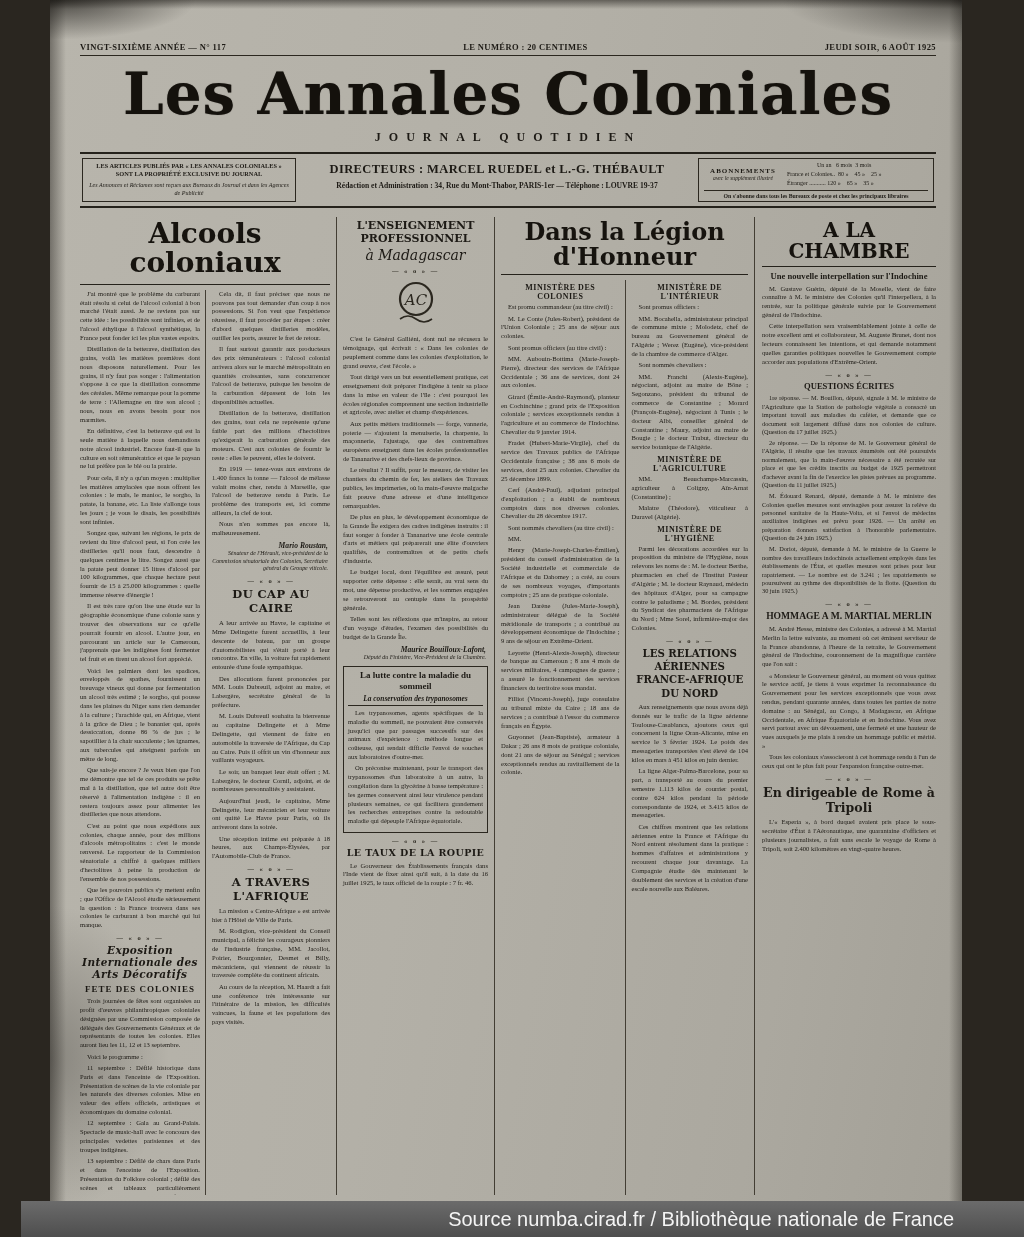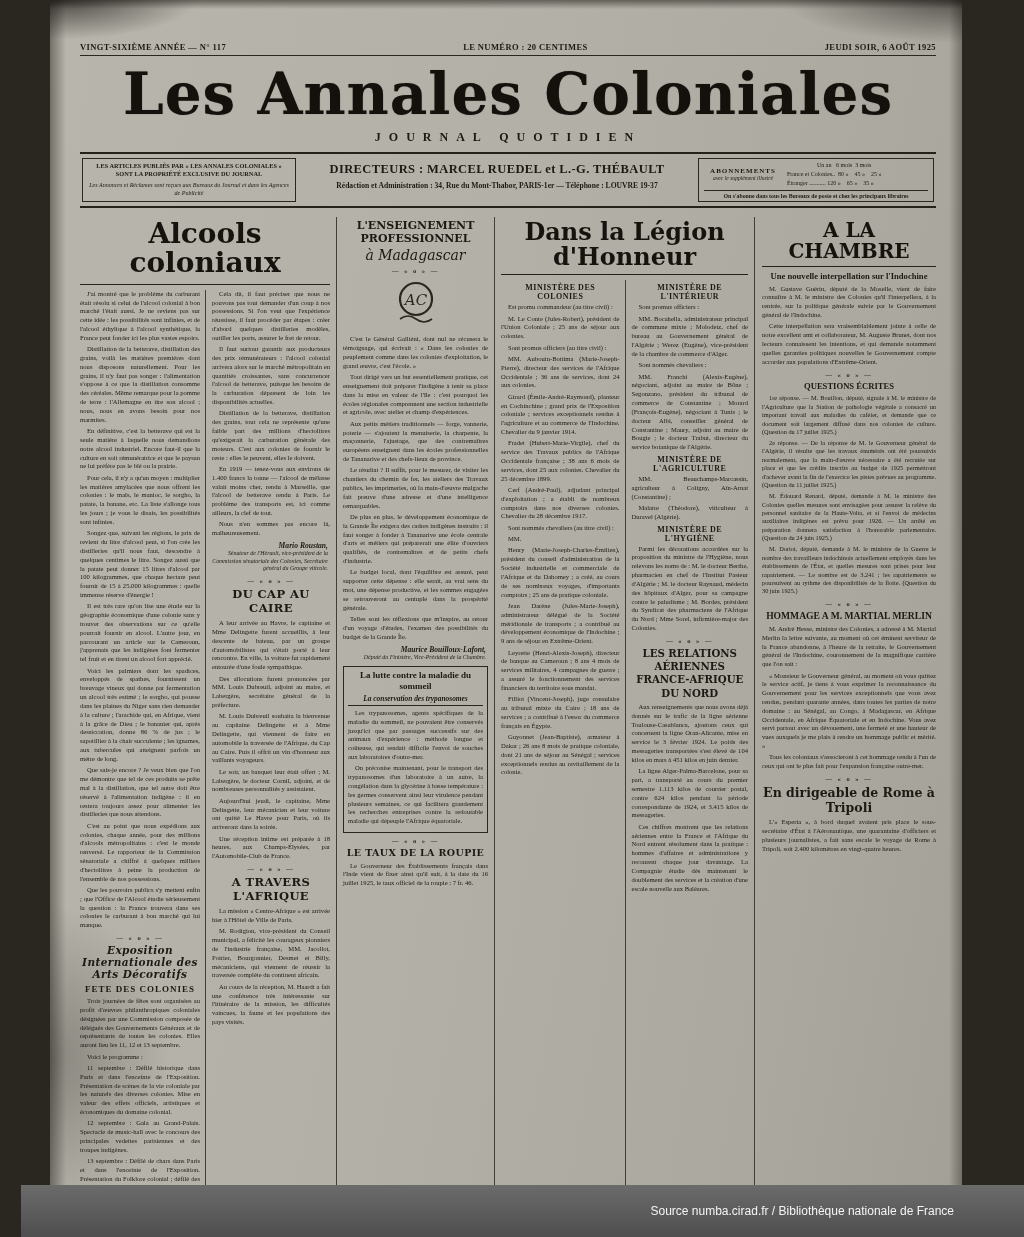--- a/index.html
+++ b/index.html
@@ -77,24 +77,24 @@
   .sig-titles{text-align:right;font-style:italic;font-size:5.9px;line-height:1.3;}
   .ens-title{text-align:center;font-weight:bold;font-size:11px;line-height:1.2;margin-top:2px;font-family:"DejaVu Serif", serif;}
   .ens-sub{text-align:center;font-style:italic;font-size:14px;font-family:"DejaVu Serif", serif;margin:2px 0 1px;}
   .ornament{text-align:center;margin:3px 0 4px;}
   .box{border:1px solid #2b271f;padding:3px 4px;margin-top:5px;}
   .box-title{text-align:center;font-weight:bold;font-size:9px;line-height:1.2;}
   .box-sub{text-align:center;font-weight:bold;font-style:italic;font-size:7.4px;margin:2px 0 3px;border-bottom:1px solid #2b271f;padding-bottom:2px;}
   .rel-title{text-align:center;font-weight:bold;font-size:10.2px;line-height:1.3;font-family:"DejaVu Serif", serif;}
   .dir-title{text-align:center;font-weight:bold;font-size:12.5px;font-family:"DejaVu Serif", serif;margin:2px 0 3px;}
 
-  .source-bar{position:absolute;left:0;right:0;bottom:0;height:52px;
+  .source-bar{position:absolute;left:0;right:0;bottom:0;height:36px;
     background:linear-gradient(180deg,#6b6b6b,#4e4e4e);
     display:flex;align-items:center;justify-content:flex-end;padding-right:70px;
-    color:#f4f4f4;font-family:"Liberation Sans", sans-serif;font-size:12px;margin-left:21px;}
+    color:#f4f4f4;font-family:"Liberation Sans", sans-serif;font-size:20px;margin-left:21px;}
 </style>
 </head>
 <body>
 
 <div class="stage">
   <div class="paper">
 
     <div class="topbar">
       <span>VINGT-SIXIÈME ANNÉE — N° 117</span>
       <span>LE NUMÉRO : 20 CENTIMES</span>

